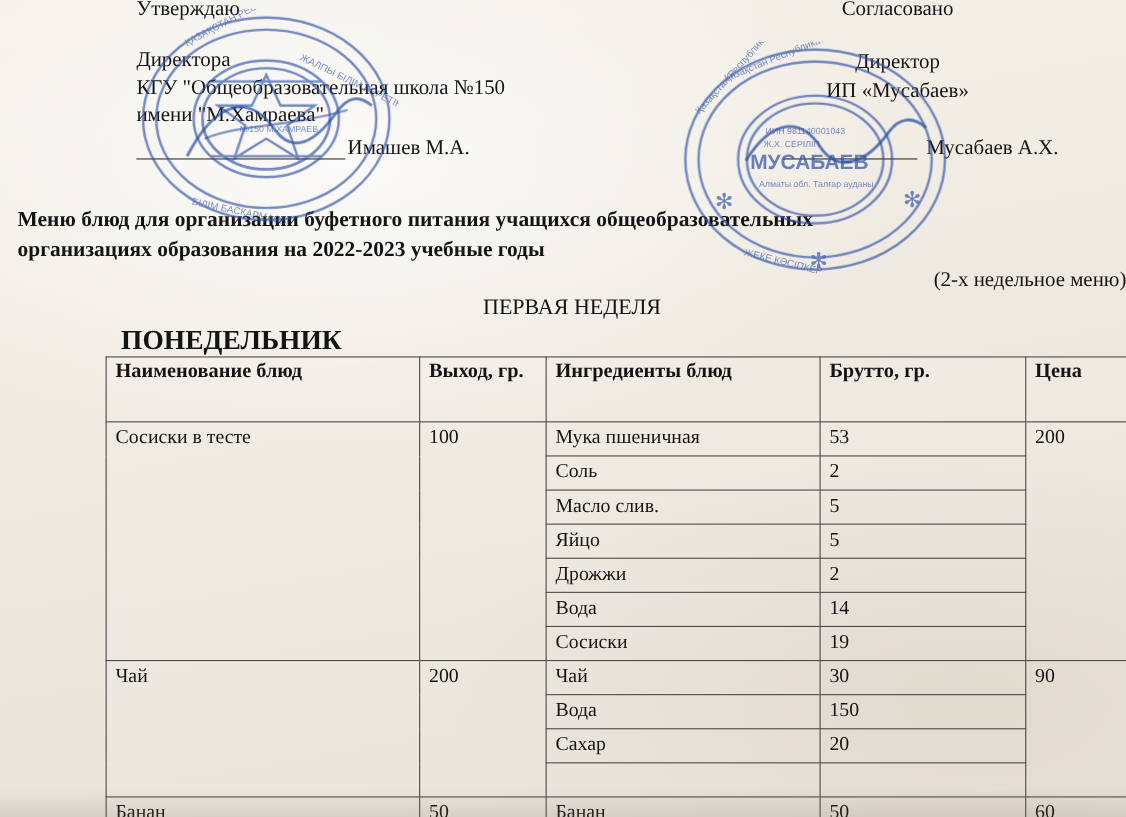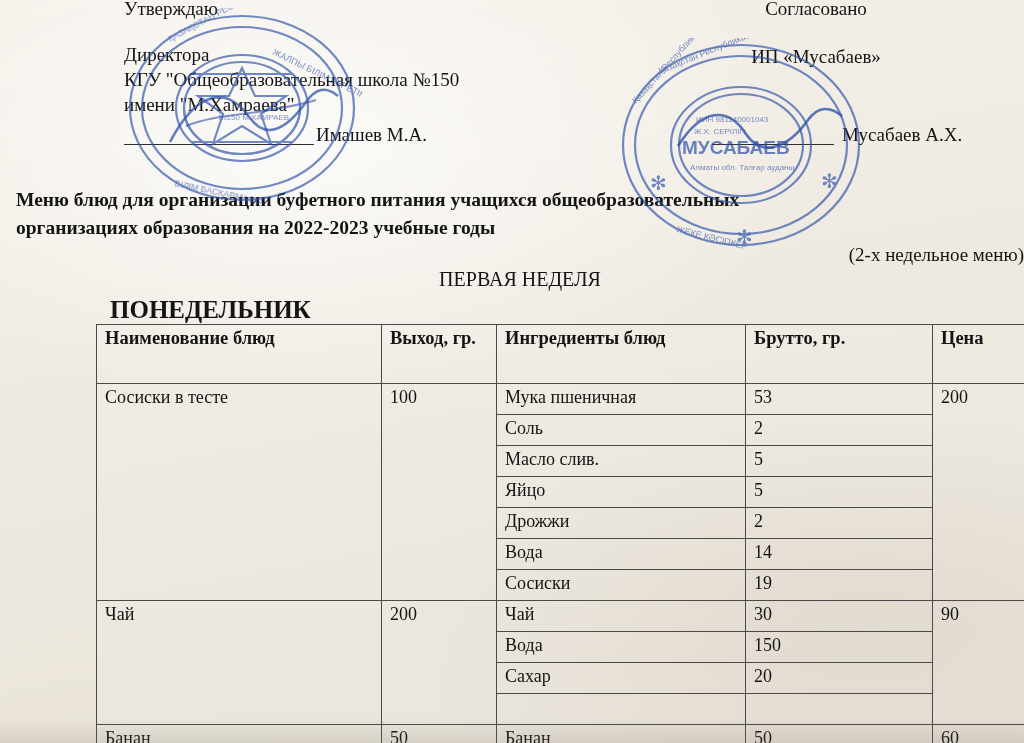--- a/index.html
+++ b/index.html
@@ -211,20 +211,21 @@
       <div class="ap-body">
         <div>Директора</div>
         <div>КГУ "Общеобразовательная школа №150</div>
         <div>имени "М.Хамраева"</div>
       </div>
     </div>
 
     <div class="approve-right">
       <div class="ap-title">Согласовано</div>
       <div class="ap-body-right">
+        <div>Директор</div>
         <div>ИП «Мусабаев»</div>
       </div>
     </div>
 
     <div class="sign-line-left"></div>
     <div class="sign-name-left">Имашев М.А.</div>
 
     <div class="sign-line-right"></div>
     <div class="sign-name-right">Мусабаев А.Х.</div>
   </div>

